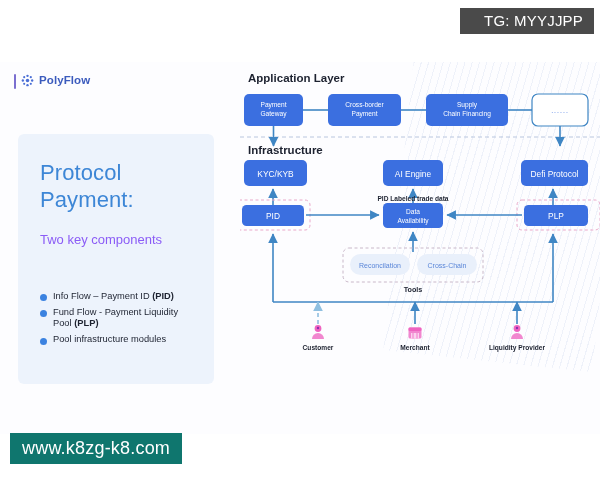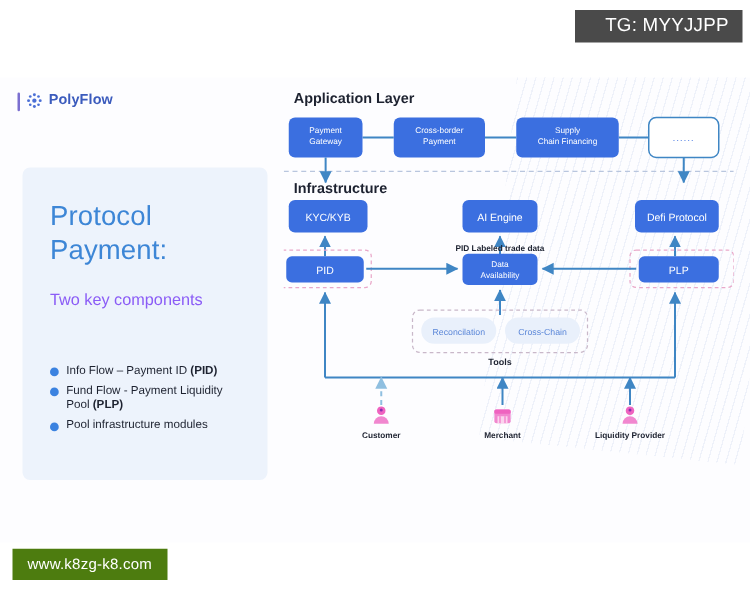--- a/index.html
+++ b/index.html
@@ -15,22 +15,22 @@
   #tg-watermark{
     position:absolute;top:8px;right:6px;
     background:#4a4a4a;color:#fff;
     font-size:15px;letter-spacing:.2px;
     padding:5px 11px 6px 24px;
     line-height:1;
     z-index:40;
   }
   #bottom-watermark{
     position:absolute;left:10px;bottom:16px;
-    background:#4d7c0f;color:#fff;
-    font-size:12px;letter-spacing:.2px;
+    background:#0f766e;color:#fff;
+    font-size:18px;letter-spacing:.2px;
     padding:6px 12px 7px 12px;
     line-height:1;
     z-index:40;
   }
 
   
   #slide{
     position:absolute;left:0;top:62px;
     width:600px;height:372px;
     background:#fdfdff;
@@ -87,21 +87,21 @@
     width:7px;height:7px;border-radius:50%;
     background:#3b82e0;margin-top:3.5px;
   }
   .bullet .btxt{
     font-size:9.3px;line-height:1.28;color:#1d2230;
   }
   .bullet .btxt b{font-weight:700;}
 
   
   #diagram{
-    position:absolute;left:227px;top:0;
+    position:absolute;left:240px;top:0;
     width:360px;height:372px;
   }
   #diagram svg{display:block;}
 
   .lbl-head{
     font-family:"Liberation Sans", sans-serif;
     font-weight:700;fill:#1d2230;
   }
   .box-lbl{
     font-family:"Liberation Sans", sans-serif;

